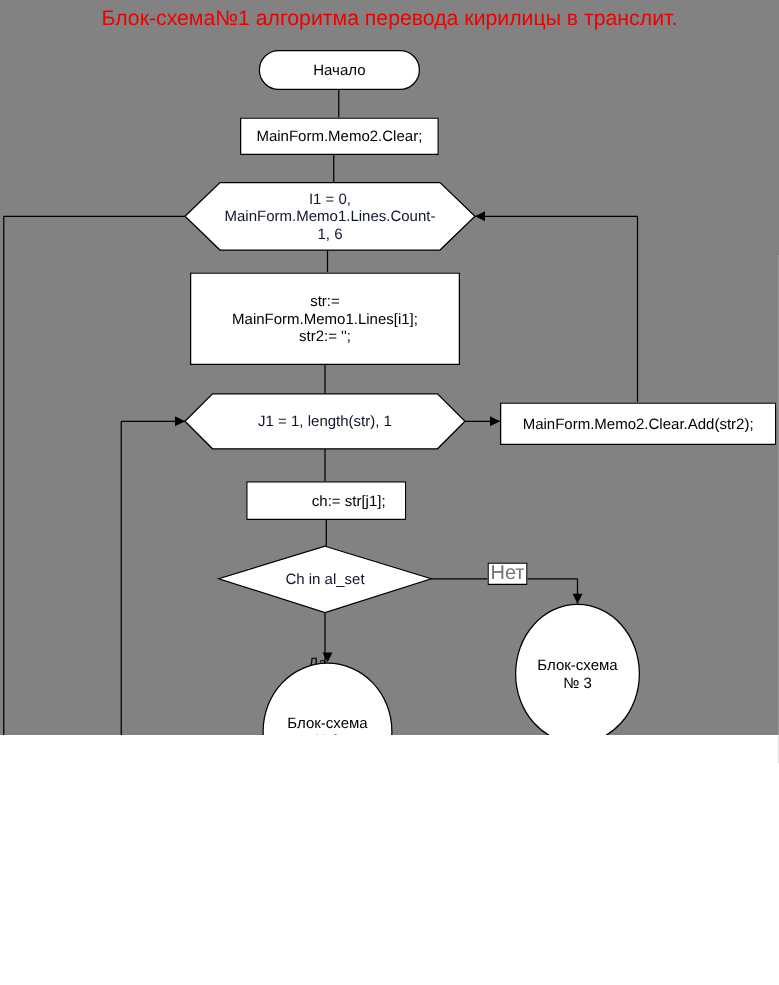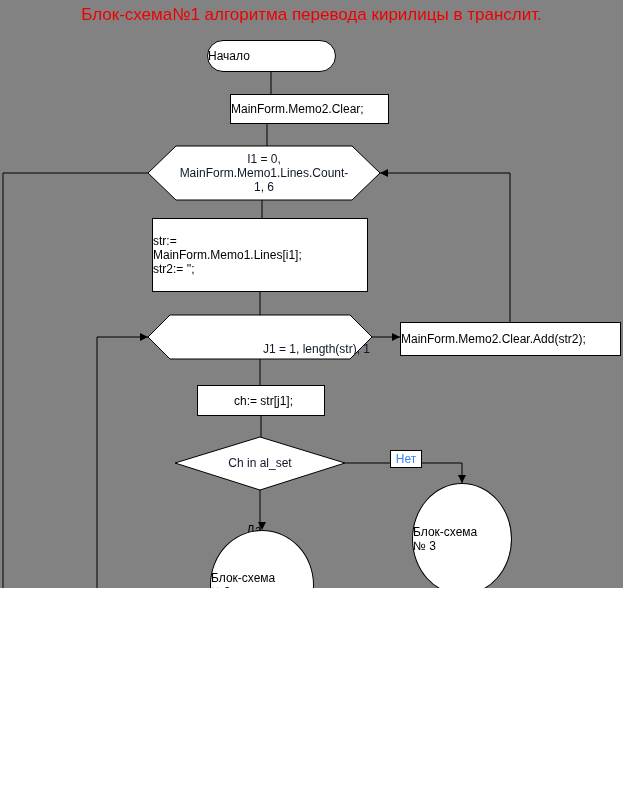--- a/index.html
+++ b/index.html
@@ -8,38 +8,38 @@
     background:#828282; overflow:hidden;
     font-family:"Liberation Sans", sans-serif;
   }
   .title {
     position:absolute; top:5px; left:0; width:100%;
     text-align:center; color:#ef0000; font-size:17px; font-weight:400;
   }
   .wires { position:absolute; top:0; left:0; }
   .node {
     position:absolute; background:#ffffff; border:1px solid #000000;
-    display:flex; flex-direction:column; align-items:flex-start; justify-content:center;
+    display:flex; flex-direction:column; align-items:center; justify-content:center;
     font-size:12px; line-height:14px; color:#000000; text-align:center;
     box-sizing:border-box;
   }
   .overlay {
     position:absolute; background:transparent; border:none;
     display:flex; flex-direction:column; align-items:center; justify-content:center;
     font-size:12px; line-height:14px; color:#0f172a; text-align:center;
     box-sizing:border-box;
   }
   .terminal { border-radius:16px; }
   .ellipse  { border-radius:50%; }
   .branch-label {
     position:absolute; font-size:12px; color:#000000; text-align:center;
   }
   .no-badge {
     position:absolute; background:#ffffff; border:1px solid #000000;
-    font-size:12px; color:#3b82f6;
+    font-size:16px; color:#737373;
     display:flex; align-items:center; justify-content:center; box-sizing:border-box;
   }
 </style>
 </head>
 <body>
 
 <div class="canvas">
 
   <div class="title">Блок-схема№1 алгоритма перевода кирилицы в транслит.</div>
 
@@ -81,37 +81,37 @@
       <polygon points="148,173 176,146 352,146 380,173 352,200 176,200"></polygon>
       <polygon points="148,337 170,315 350,315 372,337 350,359 170,359"></polygon>
       <polygon points="260,437 345,463 260,490 175,463"></polygon>
     </g>
   </svg>
 
   <div class="node terminal" style="left:207px; top:40px; width:129px; height:32px;">
     <span>Начало</span>
   </div>
 
-  <div class="node" style="left:192px; top:94px; width:159px; height:30px;margin-left:38px;">
+  <div class="node" style="left:192px; top:94px; width:159px; height:30px;">
     <span>MainForm.Memo2.Clear;</span>
   </div>
 
   <div class="overlay" style="left:150px; top:147px; width:228px; height:52px;">
     <div>I1 = 0,</div>
     <div>MainForm.Memo1.Lines.Count-</div>
     <div>1, 6</div>
   </div>
 
   <div class="node" style="left:152px; top:218px; width:216px; height:74px;">
     <div>str:=</div>
     <div>MainForm.Memo1.Lines[i1];</div>
     <div>str2:= '';</div>
   </div>
 
-  <div class="overlay" style="left:150px; top:327px; width:220px; height:44px;align-items:flex-end;">
+  <div class="overlay" style="left:150px; top:315px; width:220px; height:44px;">
     <span>J1 = 1, length(str), 1</span>
   </div>
 
   <div class="node" style="left:400px; top:322px; width:221px; height:34px;">
     <span>MainForm.Memo2.Clear.Add(str2);</span>
   </div>
 
   <div class="node" style="left:197px; top:385px; width:128px; height:31px;padding-left:36px;">
     <span>ch:= str[j1];</span>
   </div>

